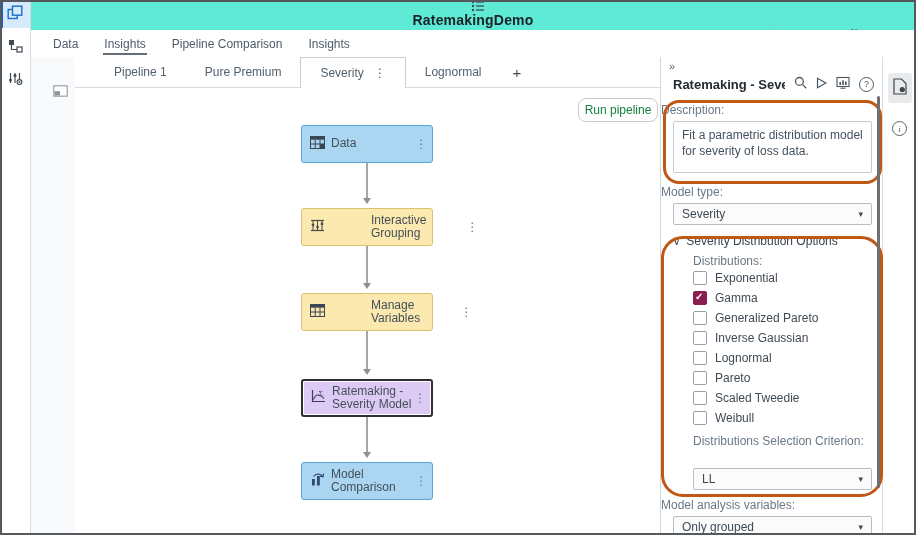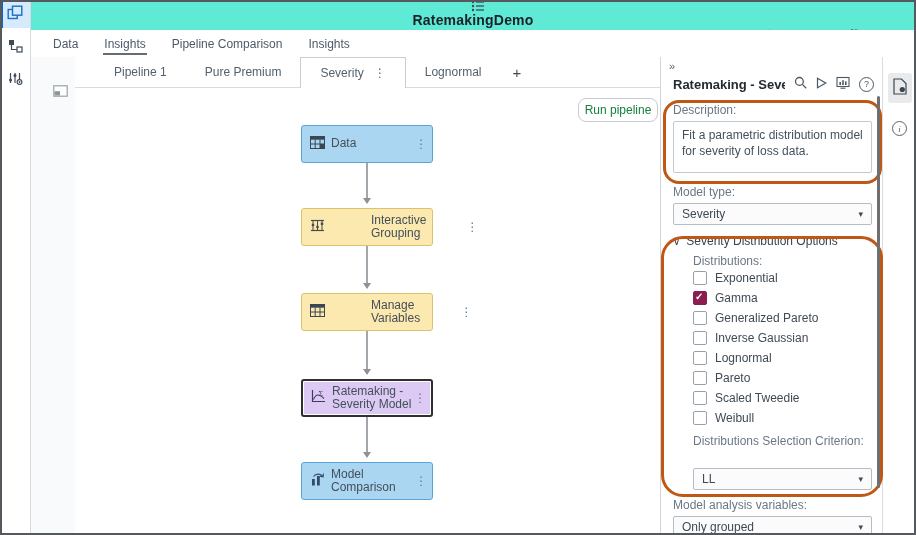--- a/index.html
+++ b/index.html
@@ -57,21 +57,21 @@
   .arrow { position:absolute; left:291px; width:1.5px; background:#a2a7ac; }
   .arrow::after { content:""; position:absolute; left:-3.2px; bottom:-6px; border:4px solid transparent; border-top:6px solid #8d9196; }
 
   
   .panel { position:absolute; left:660px; top:57px; width:222px; bottom:0; background:#fff; border-left:1px solid #d2d6d9; box-sizing:border-box; overflow:hidden; }
   .collapse-ic { position:absolute; top:3px; left:8px; font-size:11px; color:#55636f; }
   .phead { margin-top:18px; padding:0 8px 0 12px; display:flex; align-items:center; gap:9px; }
   .ptitle { flex:1; font-size:13px; font-weight:bold; color:#232a31; white-space:nowrap; overflow:hidden; }
   .help-circ { width:13px; height:13px; border:1px solid #4a5864; border-radius:50%; font-size:9px; color:#4a5864; display:flex; align-items:center; justify-content:center; }
 
-  .plabel { margin:10px 10px 4px 12px; font-size:12px; color:#6a7885; }
+  .plabel { margin:10px 10px 4px 0; font-size:12px; color:#6a7885; }
   .desc-box { margin:0 10px 0 12px; height:52px; border:1px solid #c4cad0; border-radius:2px; padding:5px 8px; font-size:12px; color:#44515d; line-height:1.35; box-sizing:border-box; }
   .sel { margin:3px 10px 0 12px; height:22px; border:1px solid #b6bdc4; border-radius:2px; background:#fbfbfc; padding:0 8px; font-size:12px; color:#3e4a55; display:flex; align-items:center; box-sizing:border-box; }
   .sel .sel-caret { margin-left:auto; font-size:9px; color:#3e4a55; }
   .section { margin:9px 10px 0 12px; display:flex; align-items:center; gap:6px; font-size:12px; color:#39424b; }
   .section .chev { font-size:10px; color:#39424b; }
   .indent { margin-left:32px; margin-right:10px; }
   .indent .plabel { margin:6px 0 0 0; }
   .cbrow { height:20px; display:flex; align-items:center; }
   .cb { width:12px; height:12px; border:1px solid #99a1a8; border-radius:2px; background:#fff; margin-right:8px; flex:none; position:relative; box-sizing:content-box; }
   .cb.checked { background:#8c1d50; border-color:#8c1d50; }

